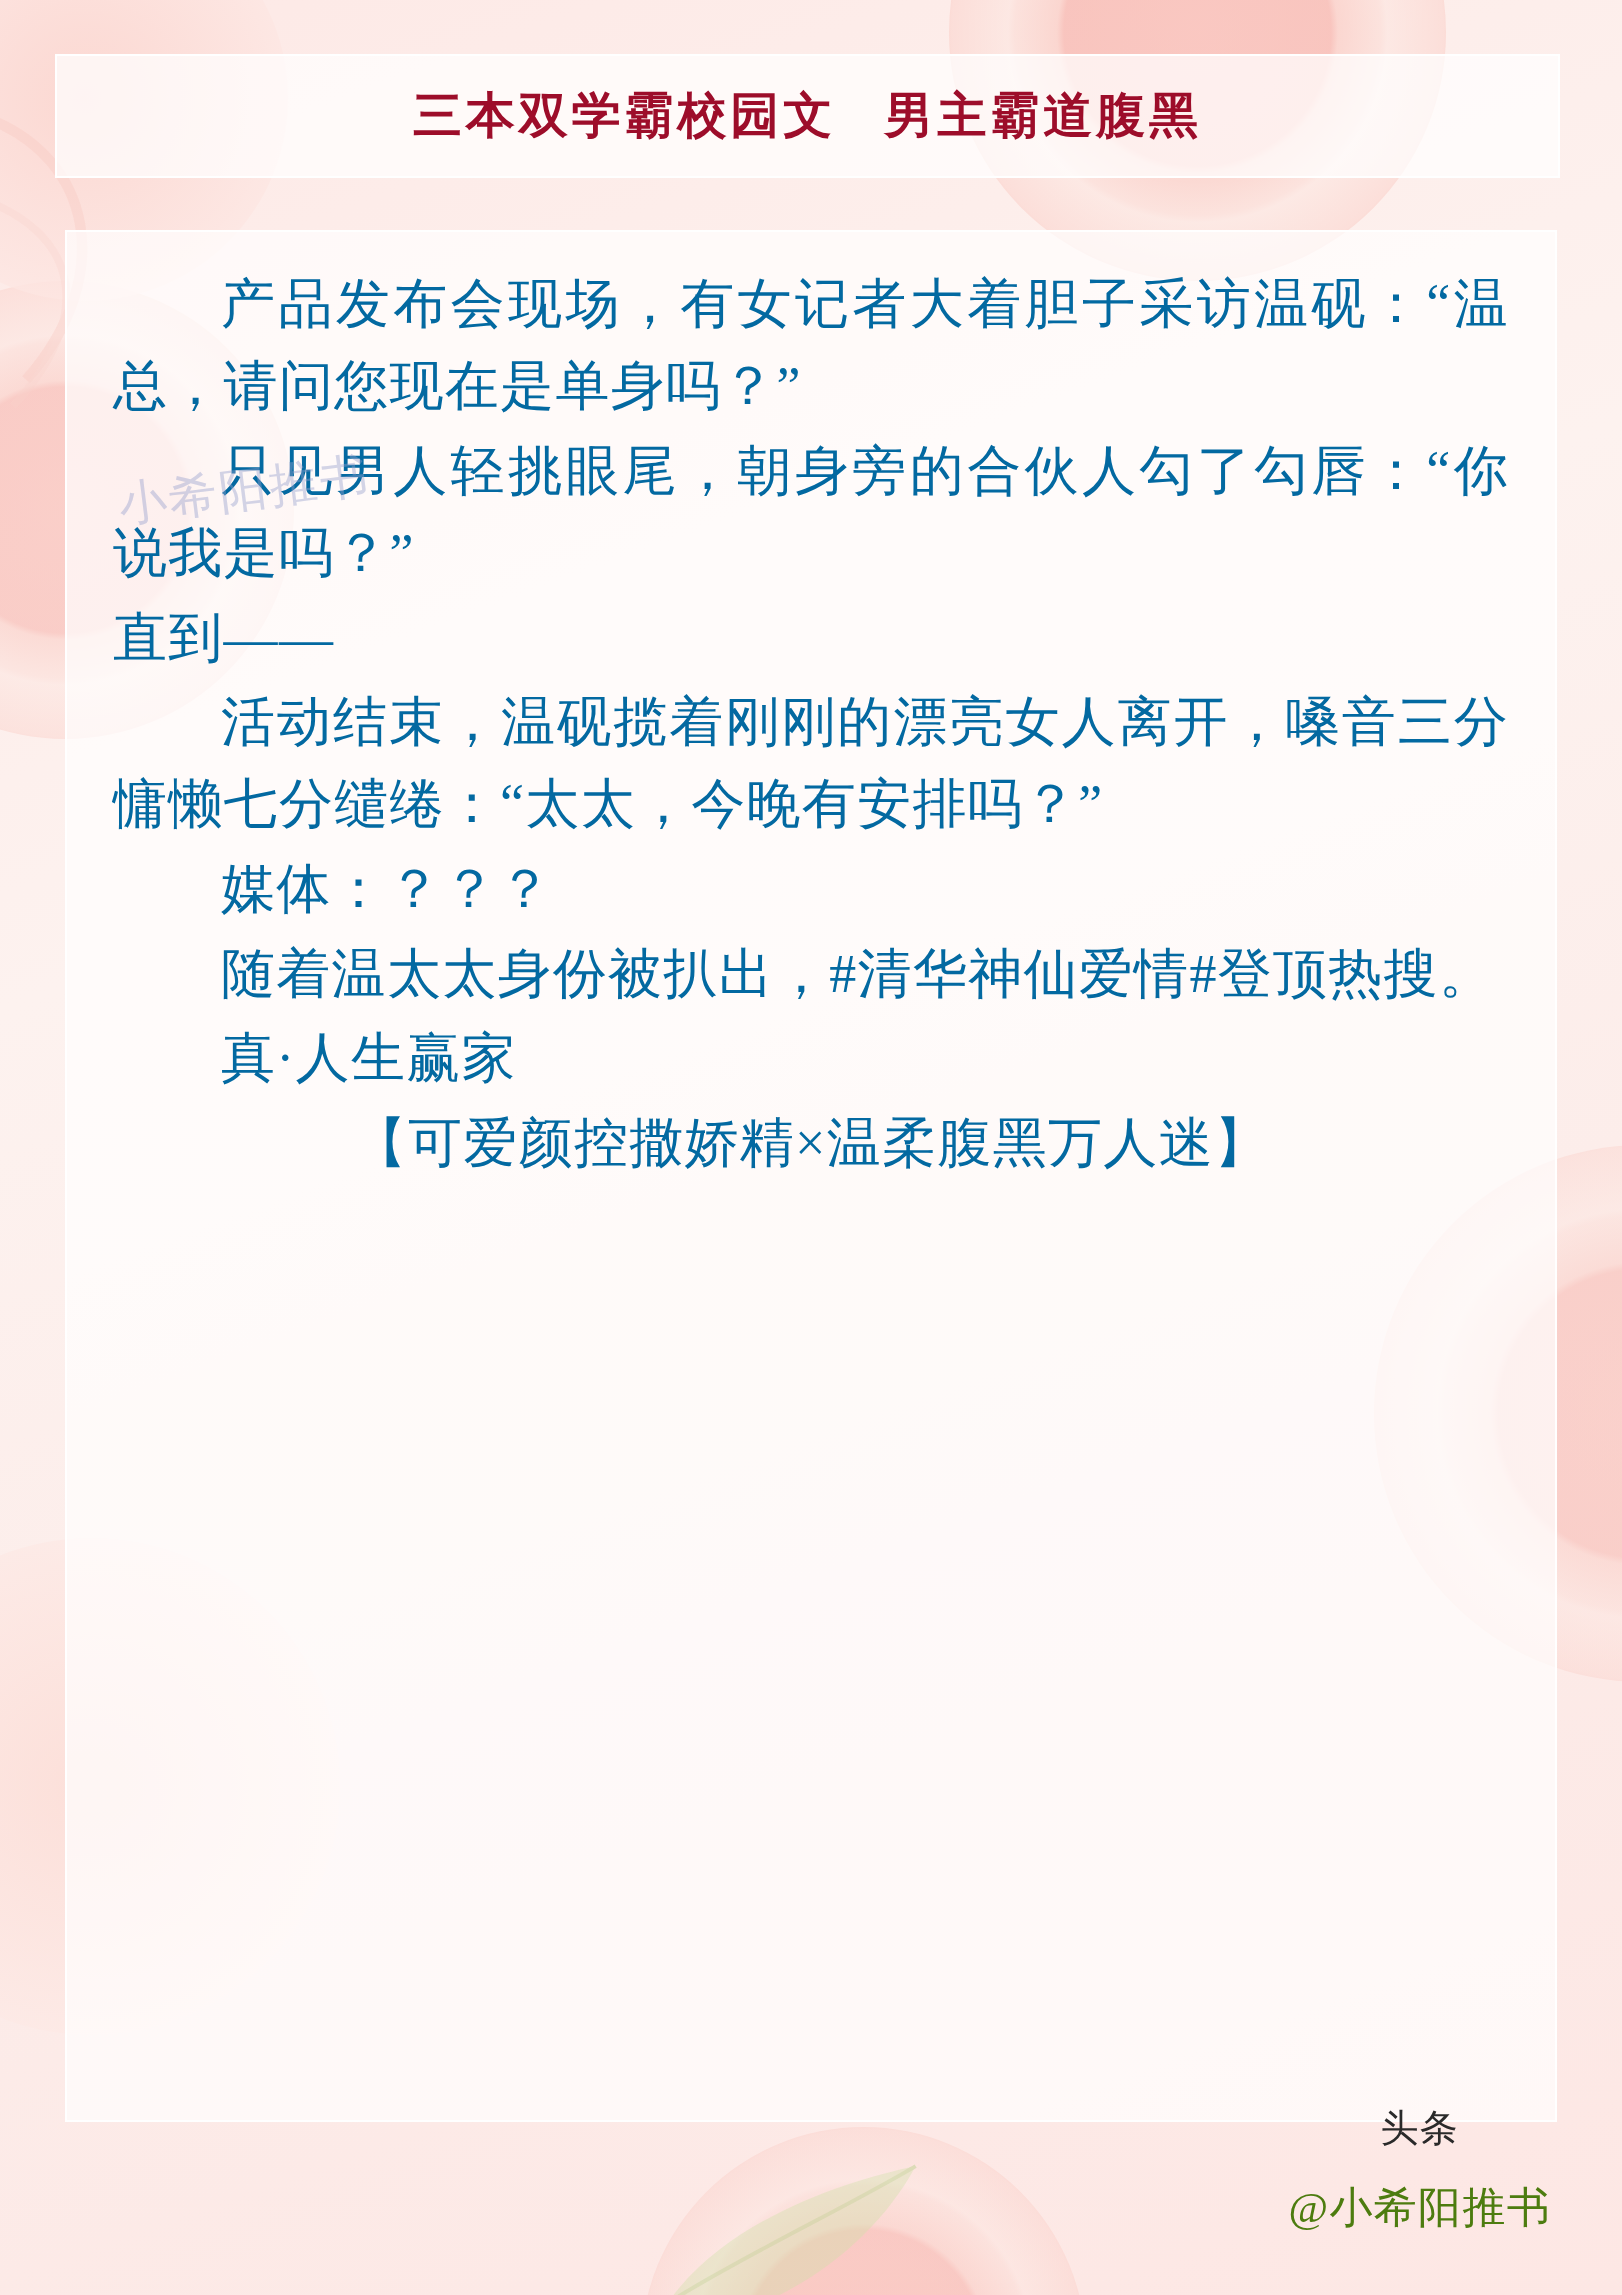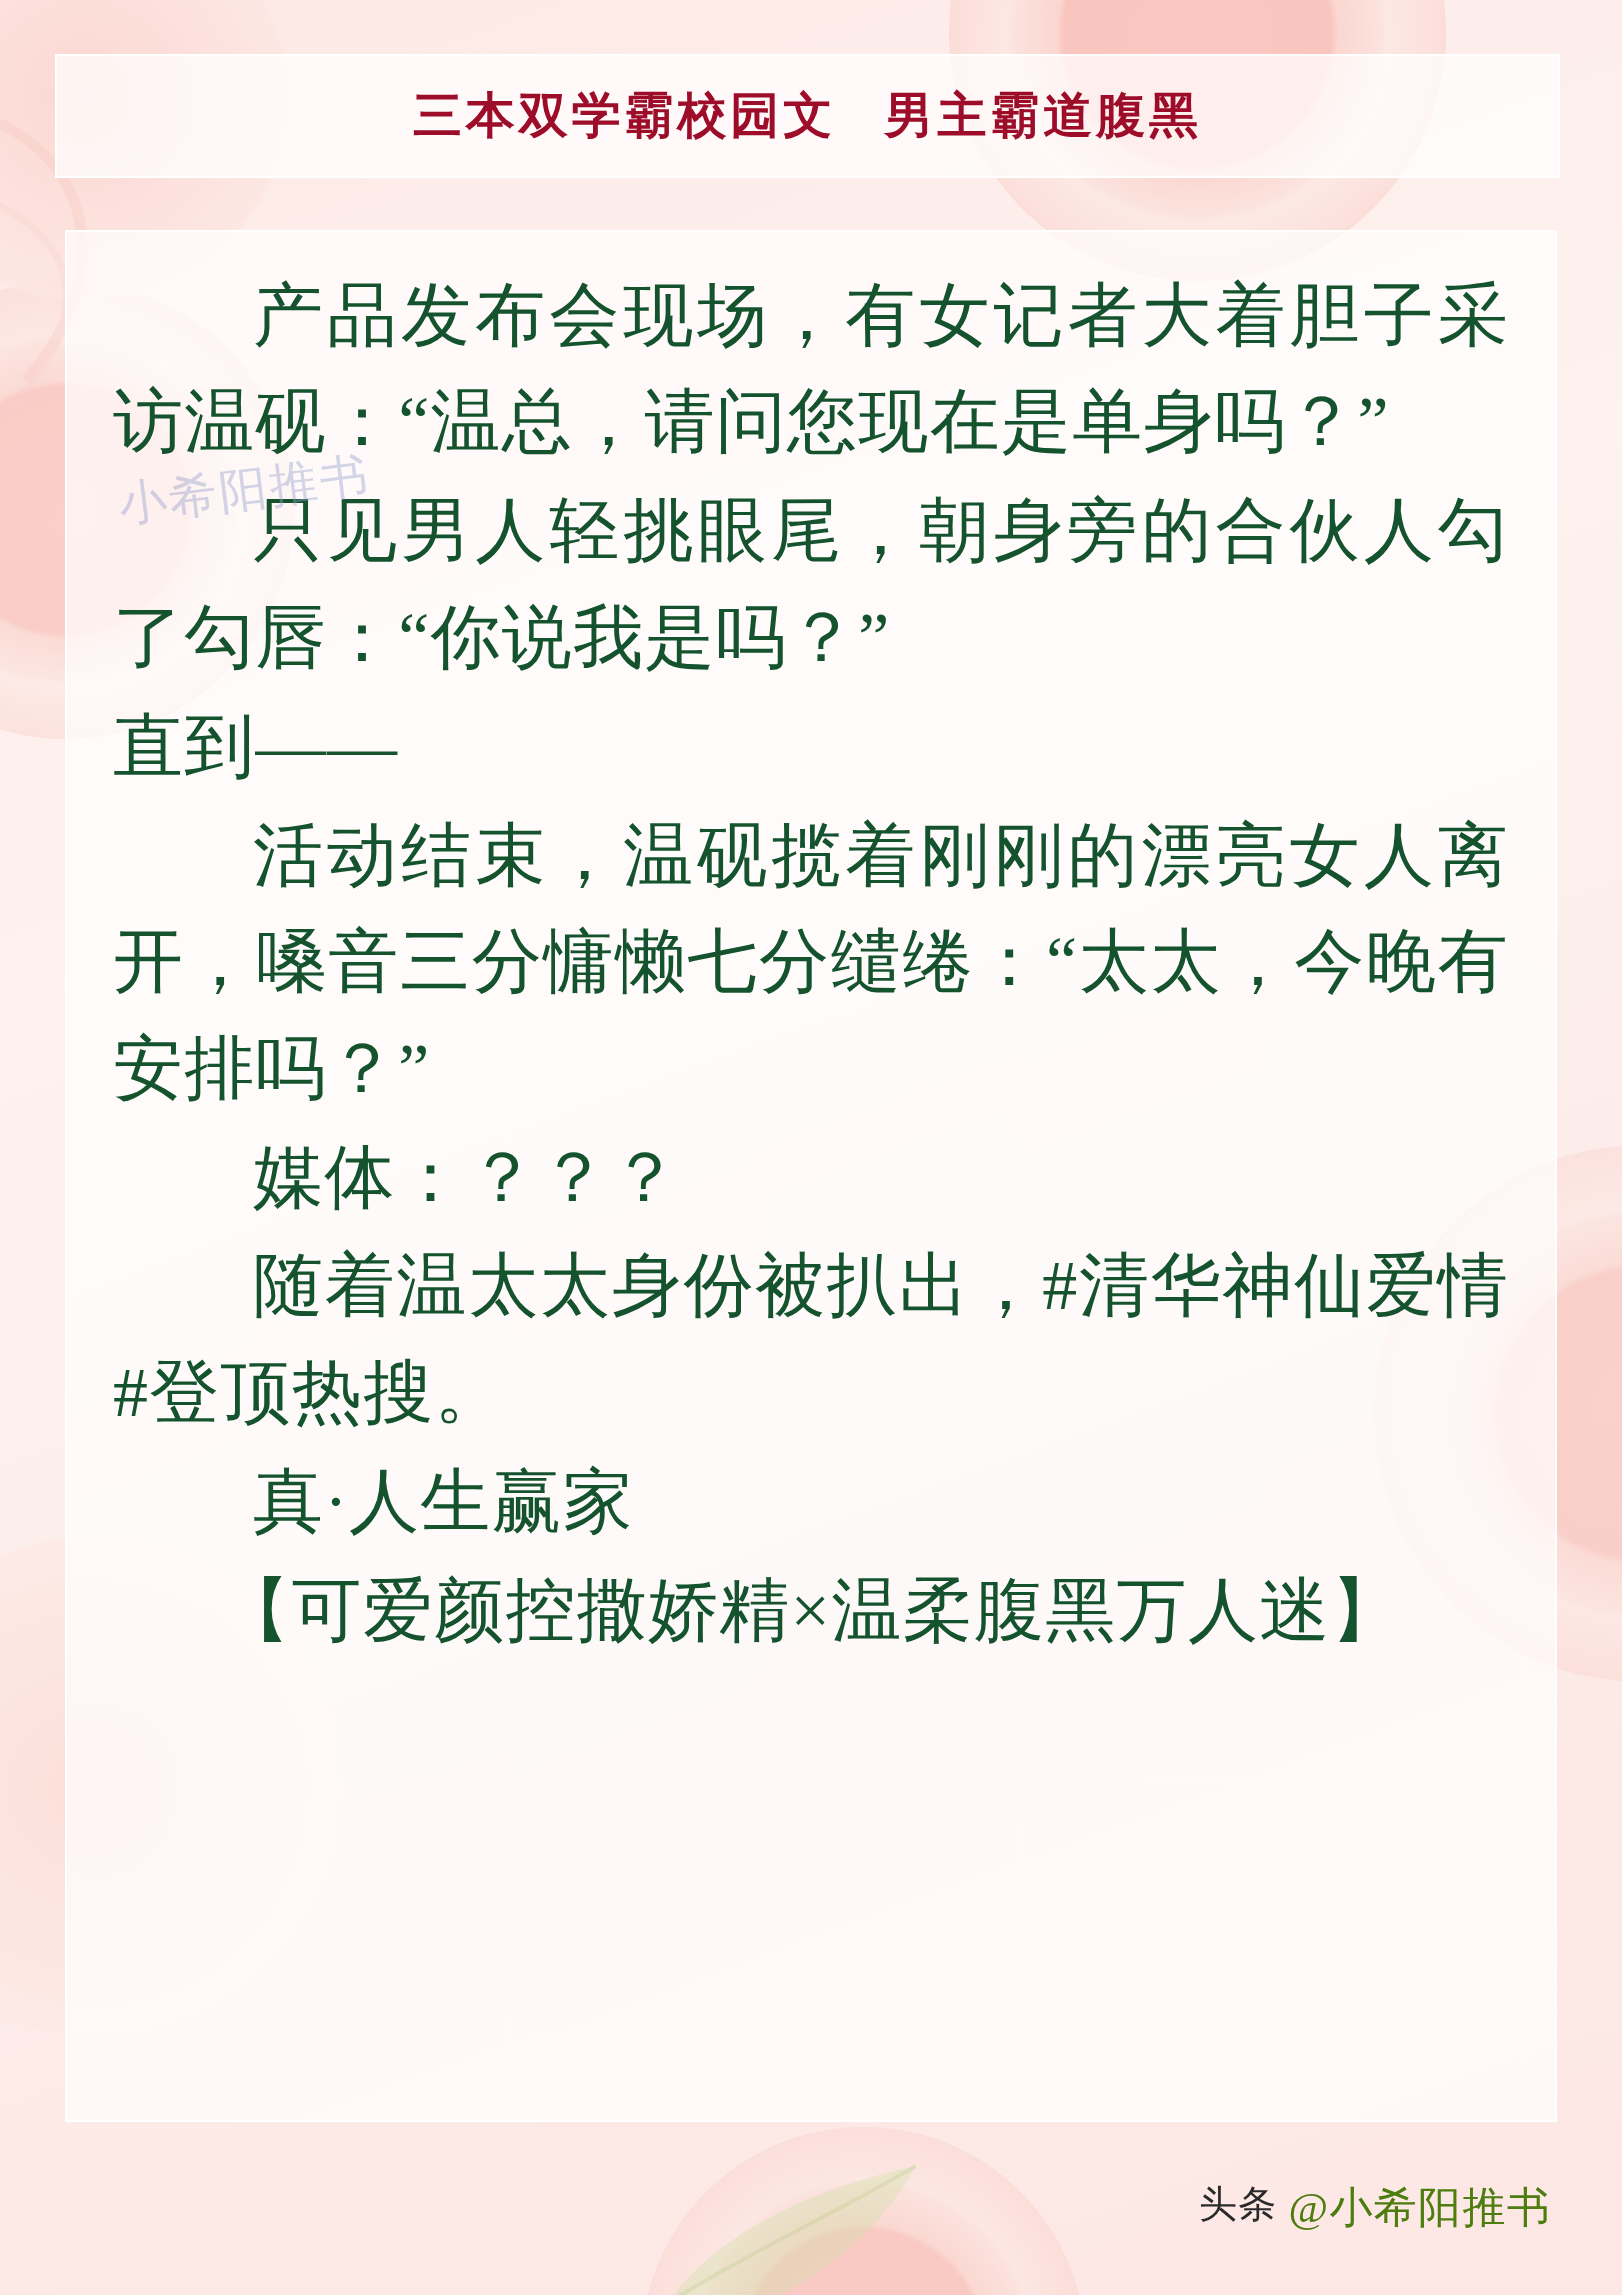--- a/index.html
+++ b/index.html
@@ -82,22 +82,22 @@
     top: 230px;
     width: 1492px;
     height: 1892px;
     border: 2px solid #ffffff;
     background: rgba(255, 255, 255, 0.70);
     box-sizing: border-box;
     padding: 31px 46px 26px 46px;
     z-index: 3;
   }
   .para {
-    color: #14532d;
-    font-size: 70px;
+    color: #0369a1;
+    font-size: 54px;
     line-height: 1.52;
     text-indent: 2em;
     margin: 0 0 2.6px 0;
     letter-spacing: 1.3px;
     text-align: justify;
     font-family: "Liberation Serif", "DejaVu Serif", serif;
   }
   .para.noindent {
     text-indent: 0;
   }
@@ -119,22 +119,23 @@
     z-index: 4;
     pointer-events: none;
     font-family: "Liberation Serif", "DejaVu Serif", serif;
   }
   .footer {
     position: absolute;
     right: 72px;
     bottom: 58px;
     z-index: 5;
     display: flex;
-    align-items: flex-start;
-    gap: 11px;
+    align-items: center;
+    gap: 25px;
+    flex-direction: column;
   }
   .footer-label {
     color: #2a2a2a;
     font-size: 38px;
     letter-spacing: 1.3px;
     font-family: "Liberation Serif", "DejaVu Serif", serif;
   }
   .footer-handle {
     color: #4d7c0f;
     font-size: 43px;

